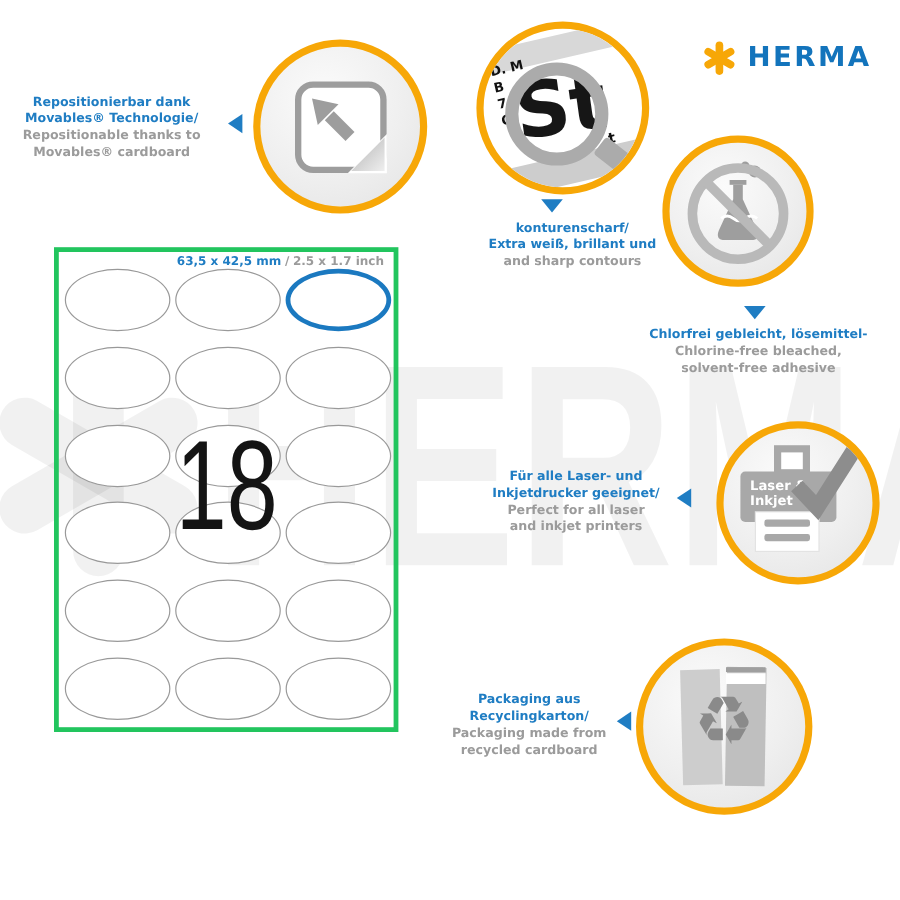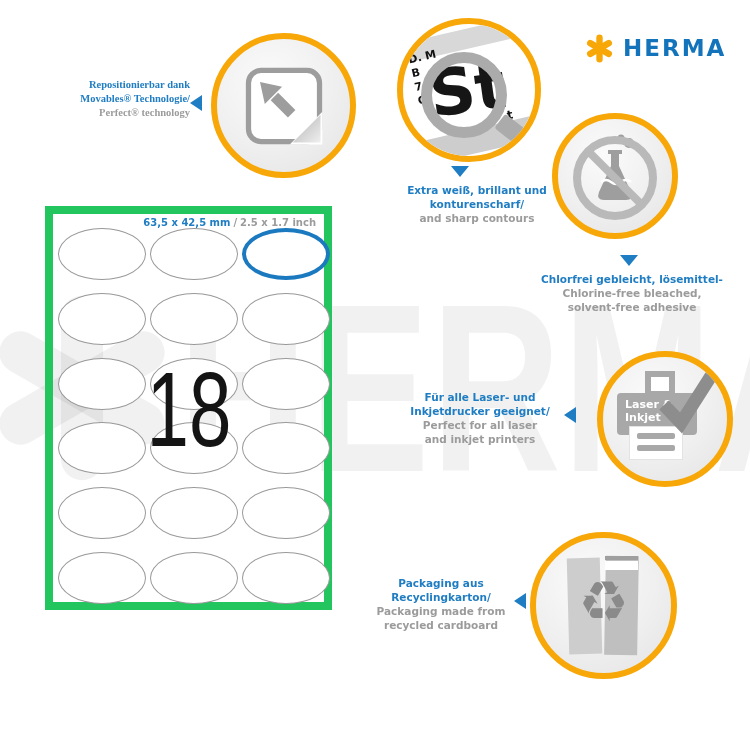--- a/index.html
+++ b/index.html
@@ -10,21 +10,21 @@
   .watermark{position:absolute;left:0;top:283px;width:760px;height:210px;z-index:1;
              display:flex;align-items:center;pointer-events:none;}
   .wm-star{width:192px;height:192px;flex:0 0 auto;margin-left:-14px;}
   .wm-text{font-size:240px;font-weight:bold;line-height:1;white-space:nowrap;
            color:rgba(0,0,0,0.055);transform:scaleX(0.75);transform-origin:left center;
            font-family:"Liberation Sans",sans-serif;letter-spacing:2px;}
 
   
   .sheet-bg{position:absolute;left:45px;top:206px;width:287px;height:404px;background:#fff;z-index:0;}
   .sheet{position:absolute;left:45px;top:206px;width:287px;height:404px;z-index:2;
-         border:8px solid #22c55e;box-sizing:border-box;}
+         border:4px solid #22c55e;box-sizing:border-box;}
   .dims{position:absolute;top:3px;right:8px;font-size:10px;font-weight:bold;white-space:nowrap;}
   .dims-metric{color:#1f7dc3;}
   .dims-sep{color:#9b9b9b;margin:0 3px;}
   .dims-imperial{color:#9b9b9b;}
   .labels-grid{position:absolute;left:0;top:0;right:0;bottom:0;}
   .oval{position:absolute;width:88px;height:52px;border:1px solid #999;border-radius:50%;
         background:#fff;box-sizing:border-box;}
   .oval.highlighted{border:4px solid #1b79c0;}
   .count{position:absolute;left:50%;top:142px;transform:translateX(-50%) scaleX(0.72);
          font-size:106px;line-height:1;font-weight:200;color:#141414;
@@ -43,21 +43,21 @@
   .c-quality{left:397px;top:18px;width:144px;height:144px;background:#fff;}
   .c-chlorine{left:552px;top:113px;width:126px;height:126px;}
   .c-printers{left:597px;top:351px;width:136px;height:136px;}
   .c-packaging{left:530px;top:532px;width:147px;height:147px;}
 
   
   .text-block{position:absolute;z-index:3;font-size:10.5px;font-weight:bold;line-height:14px;
               text-align:center;}
   .text-block .h{color:#1f7dc3;}
   .text-block .b{color:#9b9b9b;}
-  .tb-movables{left:18px;top:78px;width:172px;text-align:right;font-family:Liberation Serif, serif;}
+  .tb-movables{left:7px;top:78px;width:172px;}
   .tb-quality{left:372px;top:183px;width:210px;}
   .tb-chlorine{left:522px;top:272px;width:220px;}
   .tb-printers{left:385px;top:390px;width:190px;}
   .tb-packaging{left:351px;top:576px;width:180px;}
 
   
   .tri{position:absolute;width:0;height:0;z-index:3;}
   .tri-left{border-top:8px solid transparent;border-bottom:8px solid transparent;
             border-right:12px solid #1f7dc3;}
   .tri-down{border-left:9px solid transparent;border-right:9px solid transparent;
@@ -164,21 +164,22 @@
         <rect x="39" y="2" width="22" height="96" rx="11" transform="rotate(60 50 50)"></rect>
         <rect x="39" y="2" width="22" height="96" rx="11" transform="rotate(120 50 50)"></rect>
       </g>
     </svg>
     <span class="logo-text">HERMA</span>
   </div>
 
   <div class="text-block tb-movables">
     <div class="h">Repositionierbar dank</div>
     <div class="h">Movables® Technologie/</div>
-    <div class="b">Perfect® technology</div>
+    <div class="b">Repositionable thanks to</div>
+    <div class="b">Movables® cardboard</div>
   </div>
   <div class="tri tri-left p-movables"></div>
   <div class="circle c-movables">
     <svg class="movables-icon" viewBox="0 0 100 100">
       <defs>
         <linearGradient id="foldg" x1="0" y1="0" x2="1" y2="1">
           <stop offset="0" stop-color="#b2b2b2"></stop>
             <stop offset="1" stop-color="#efefef"></stop>
         </linearGradient>
       </defs>
@@ -201,22 +202,22 @@
         <div>G</div>
       </div>
       <div class="mag-big">St</div>
       <div class="mag-suffix">t</div>
       <div class="mag-ring"></div>
       <div class="mag-handle"></div>
     </div>
   </div>
   <div class="tri tri-down p-quality"></div>
   <div class="text-block tb-quality">
+    <div class="h">konturenscharf/</div>
     <div class="h">Extra weiß, brillant und</div>
-    <div class="h">konturenscharf/</div>
     <div class="b">and sharp contours</div>
   </div>
 
   <div class="circle c-chlorine">
     <svg class="flask-icon" viewBox="0 0 100 100">
       <circle cx="56" cy="12" r="3.5" fill="#9e9e9e"></circle>
       <circle cx="64" cy="17" r="5" fill="#9e9e9e"></circle>
       <rect x="43" y="24" width="14" height="4" fill="#9e9e9e"></rect>
       <path d="M46 28 L46 40 L34 66 Q31 74 39 74 L61 74 Q69 74 66 66 L54 40 L54 28 Z" fill="#9e9e9e"></path>
       <path d="M36 56 Q41 52 46 56 T56 56 T66 56" stroke="#fff" stroke-width="2.5" fill="none"></path>

